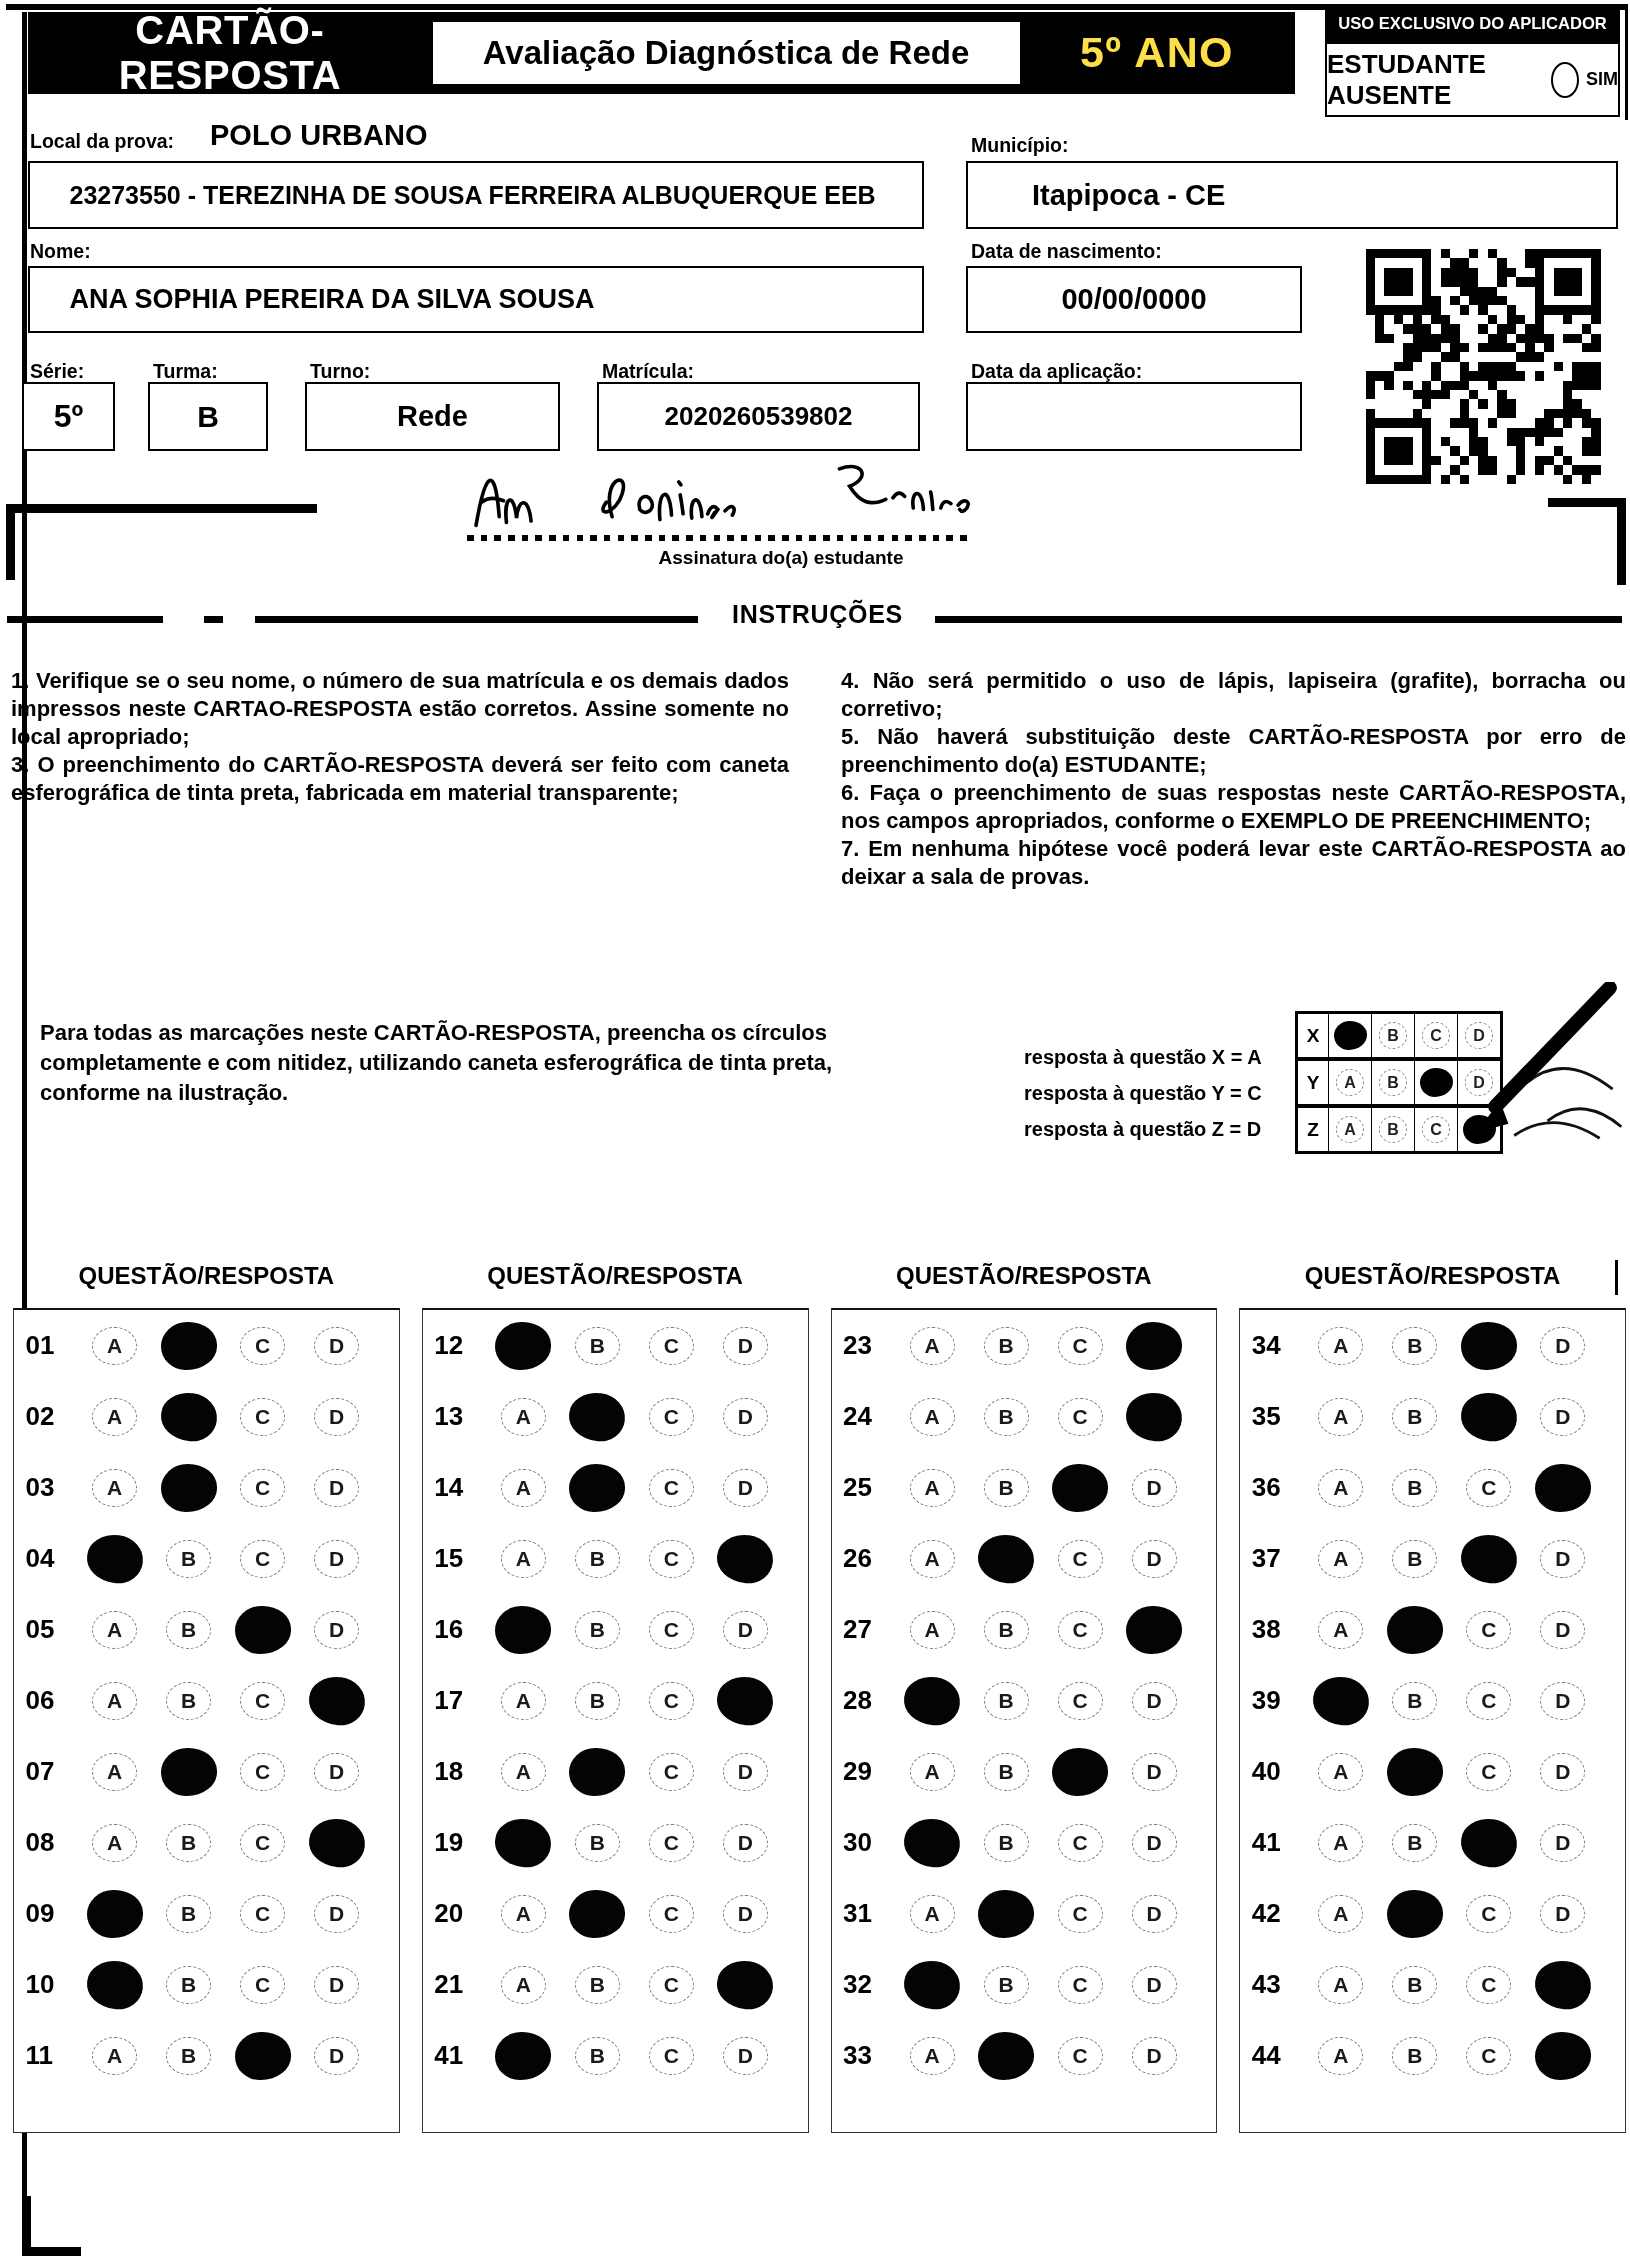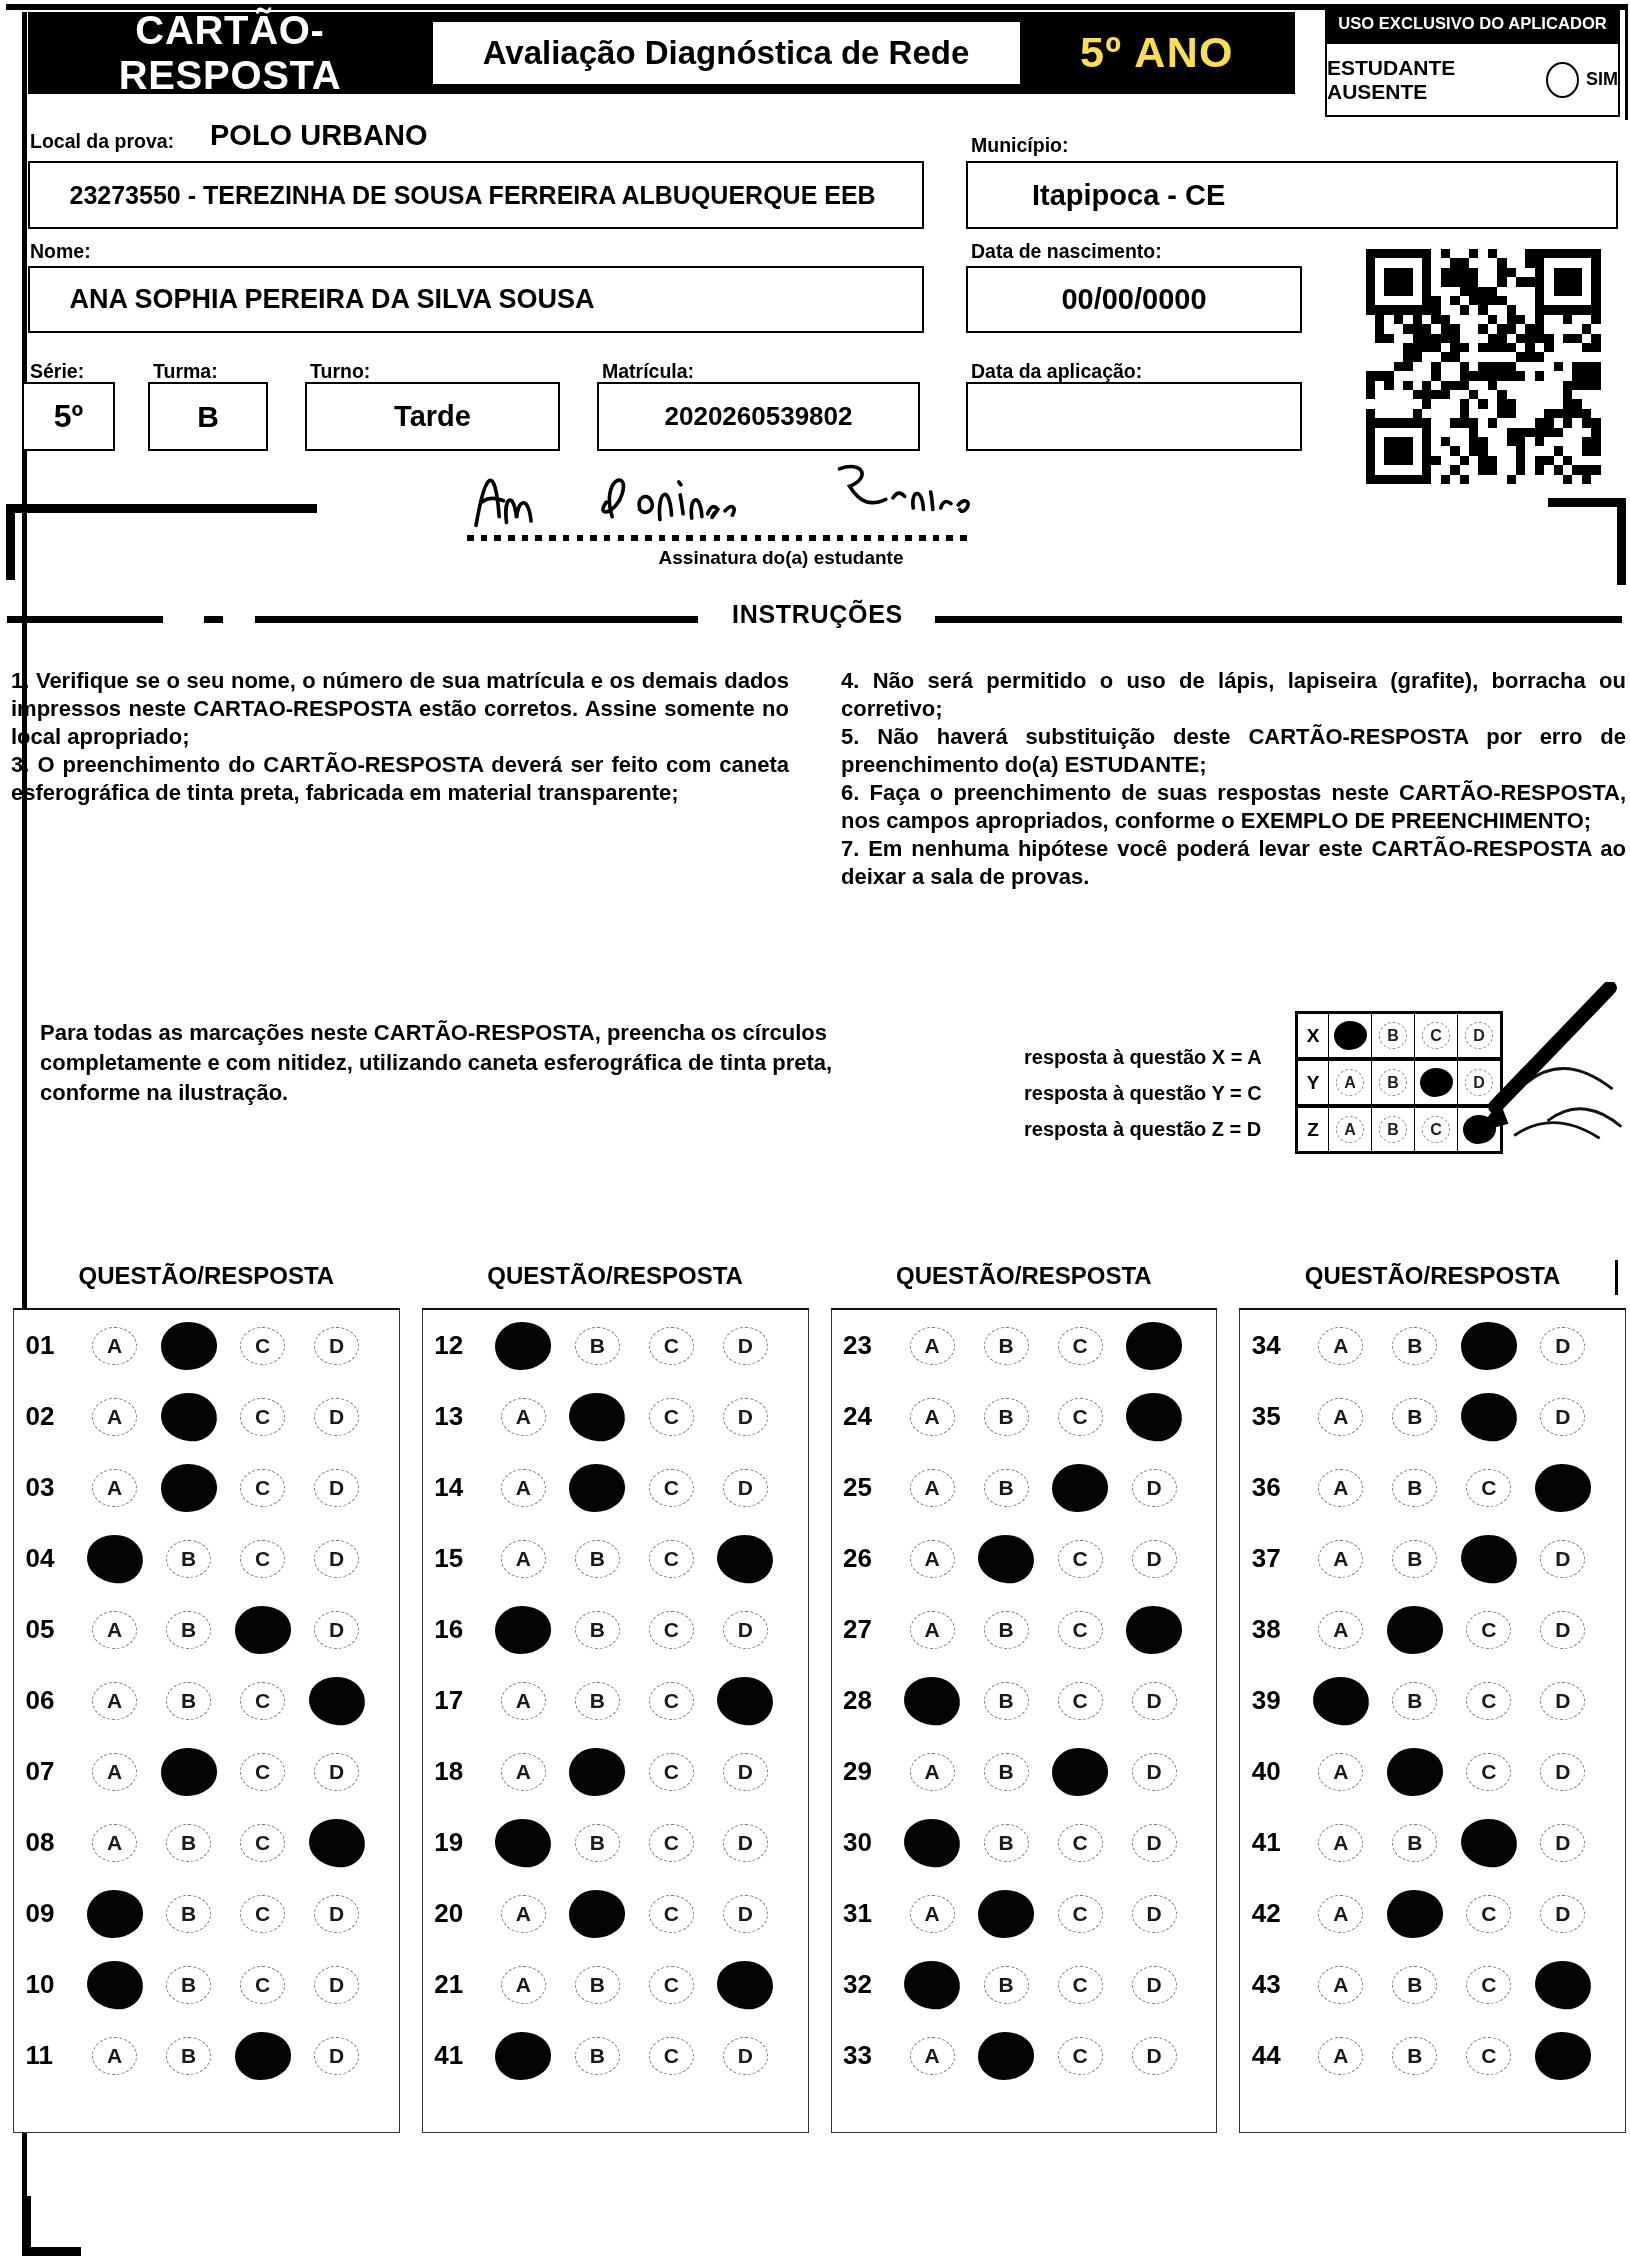--- a/index.html
+++ b/index.html
@@ -11,21 +11,21 @@
   
   .header-band{left:27.5px;top:11.6px;width:1267px;height:82px;background:#000;display:flex;align-items:center;}
   .header-title{width:405px;text-align:center;color:#fff;font-size:40px;font-weight:bold;letter-spacing:0.7px;}
   .header-subbox{width:587px;height:62px;background:#fff;display:flex;align-items:center;justify-content:center;}
   .header-subtitle{color:#000;font-size:33px;font-weight:bold;}
   .header-grade{flex:1;text-align:center;color:#fde047;font-size:43px;font-weight:bold;letter-spacing:1.4px;}
   .uso-box{left:1325px;top:5.8px;width:295px;height:36px;background:#000;display:flex;align-items:center;justify-content:center;}
   .uso-box span{color:#fff;font-size:16.6px;font-weight:bold;}
   .ausente-box{left:1325px;top:42px;width:295px;height:75px;border:2.9px solid #000;background:#fff;
                display:flex;align-items:center;justify-content:center;gap:7.2px;box-sizing:border-box;}
-  .ausente-label{font-size:21px;font-weight:bold;}
+  .ausente-label{font-size:26px;font-weight:bold;}
   .ausente-circle{width:32px;height:32px;border:2.2px solid #000;border-radius:50%;}
   .ausente-sim{font-size:18px;font-weight:bold;}
 
   
   .field-label{position:absolute;font-size:19.5px;font-weight:bold;}
   .fbox{position:absolute;border:2.9px solid #000;background:#fff;box-sizing:border-box;
         display:flex;align-items:center;font-weight:bold;}
   .fbox.pad{padding-left:40px;}
   .fbox.center{justify-content:center;}
   .polo{position:absolute;left:210px;top:119px;font-size:29px;font-weight:bold;}
@@ -421,21 +421,21 @@
       <rect x="299" y="312" width="13" height="13" fill="#000"></rect>
     </svg>
 
   <div class="field-label" style="left:30px;top:360px;">Série:</div>
   <div class="fbox center" style="left:22px;top:382px;width:93px;height:69px;font-size:32px;">5º</div>
 
   <div class="field-label" style="left:153px;top:360px;">Turma:</div>
   <div class="fbox center" style="left:148px;top:382px;width:120px;height:69px;font-size:30px;">B</div>
 
   <div class="field-label" style="left:310px;top:360px;">Turno:</div>
-  <div class="fbox center" style="left:305px;top:382px;width:255px;height:69px;font-size:29px;">Tarde</div>
+  <div class="fbox center" style="left:305px;top:382px;width:255px;height:69px;font-size:29px;">Rede</div>
 
   <div class="field-label" style="left:602px;top:360px;">Matrícula:</div>
   <div class="fbox center" style="left:597px;top:382px;width:323px;height:69px;font-size:26px;">2020260539802</div>
 
   <div class="field-label" style="left:971px;top:360px;">Data da aplicação:</div>
   <div class="fbox center" style="left:966px;top:382px;width:336px;height:69px;font-size:26px;"></div>
 
   <svg class="abs" style="left:463px;top:450px;" width="514" height="87" viewBox="0 0 710 120" fill="none" stroke="#000" stroke-width="5" stroke-linecap="round">
     <path d="M18,104 C30,34 44,14 50,92 M26,72 C36,64 46,66 56,70 M60,100 C56,64 70,56 74,94 C76,68 90,62 94,98"></path>
     <path d="M206,92 C190,40 230,26 220,60 C212,88 182,94 198,72 M244,80 c-4,-14 10,-22 16,-10 c6,12 -8,22 -16,12 M272,96 C268,54 286,48 288,90 M300,62 c2,10 3,18 4,26 M298,44 l3,4 M316,94 C312,64 328,58 330,92 M338,88 q6,-16 14,-6 q-14,20 -4,4 M362,84 c10,-12 16,-4 10,6"></path>

